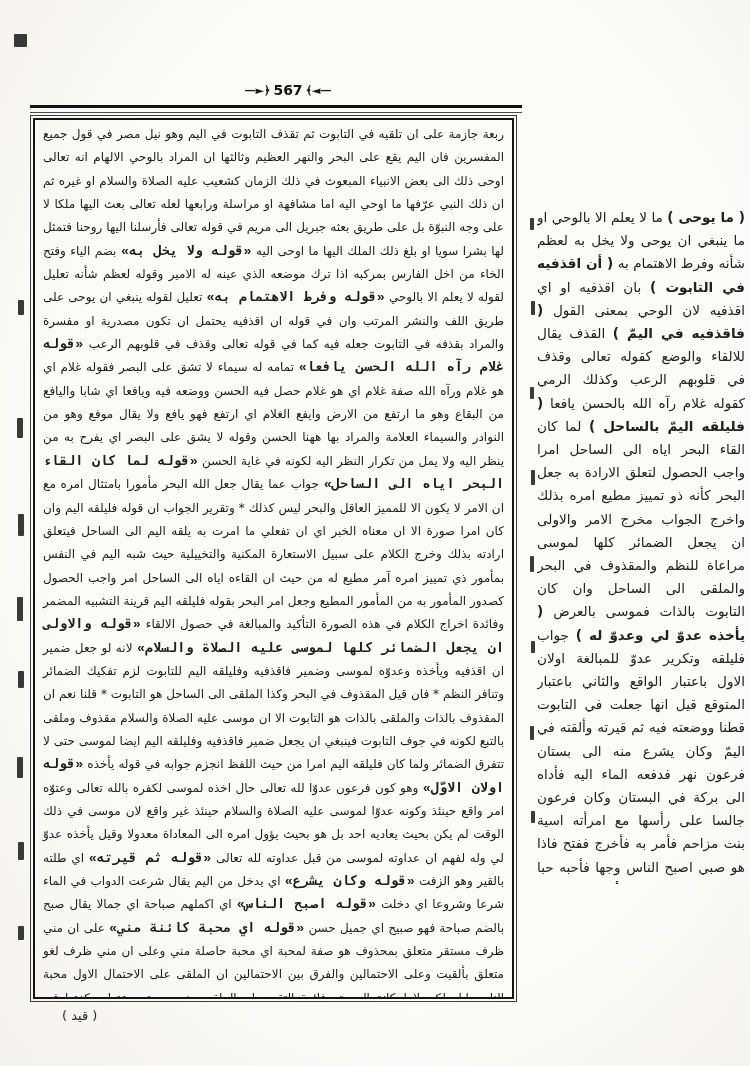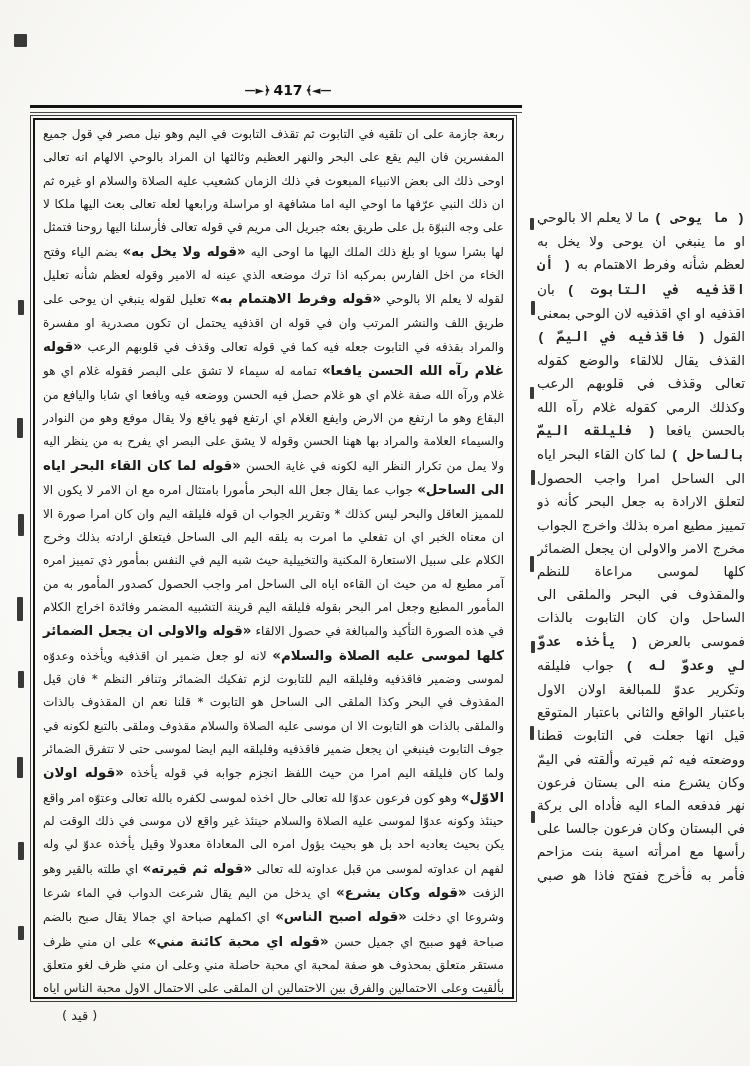--- a/index.html
+++ b/index.html
@@ -29,43 +29,43 @@
   .main-box-inner {
     position:absolute; top:2px; left:2px; right:2px; bottom:2px;
     border:2px solid #141414; padding:3px 8px; overflow:hidden; box-sizing:border-box;
   }
   .main-text {
     direction:rtl; text-align:justify; text-justify:inter-word;
     font-size:12px; line-height:23.35px; color:#1c1c1c;
     font-family:"DejaVu Sans", sans-serif;
   }
   .s-p { font-weight:400; }
-  .s-q { font-weight:700; font-size:13.4px; }
+  .s-q { font-weight:700; font-size:13.4px;font-family:Liberation Mono, monospace; }
   
   .margin-col {
     position:absolute; left:537px; top:206px; width:208px; height:678px;
     direction:rtl; text-align:justify; text-justify:inter-word;
     font-size:13.6px; line-height:23.2px; color:#222; overflow:hidden;
   }
-  .s-lemma { font-weight:700;font-family:Liberation Mono, monospace; }
+  .s-lemma { font-weight:700; }
   
   .catchword {
     position:absolute; left:62px; top:1008px; font-size:13px; color:#2a2a2a; direction:rtl;text-align:center;
   }
   
   .artifact { position:absolute; background:#181818; border-radius:1px; opacity:.85; }
 </style>
 </head>
 <body>
 
 <div class="page">
 
   <div class="pagenum-row">
     <span class="orn">—◄﴾</span>
-    <span>417</span>
+    <span>567</span>
     <span class="orn">﴿►—</span>
   </div>
 
   <div class="top-rule"></div>
 
   <div class="main-box">
     <div class="main-box-inner">
       <div class="main-text"><span class="s-p">ربعة جازمة على ان تلقيه في التابوت ثم تقذف التابوت في اليم وهو نيل مصر في قول جميع المفسرين فان اليم يقع على البحر والنهر العظيم وثالثها ان المراد بالوحي الالهام انه تعالى اوحى ذلك الى بعض الانبياء المبعوث في ذلك الزمان كشعيب عليه الصلاة والسلام او غيره ثم ان ذلك النبي عرّفها ما اوحي اليه اما مشافهة او مراسلة ورابعها لعله تعالى بعث اليها ملكا لا على وجه النبوّة بل على طريق بعثه جبريل الى مريم في قوله تعالى فأرسلنا اليها روحنا فتمثل لها بشرا سويا او بلغ ذلك الملك اليها ما اوحى اليه</span> <span class="s-q">«قوله ولا يخل به»</span> <span class="s-p">بضم الياء وفتح الخاء من اخل الفارس بمركبه اذا ترك موضعه الذي عينه له الامير وقوله لعظم شأنه تعليل لقوله لا يعلم الا بالوحي</span> <span class="s-q">«قوله وفرط الاهتمام به»</span> <span class="s-p">تعليل لقوله ينبغي ان يوحى على طريق اللف والنشر المرتب وان في قوله ان اقذفيه يحتمل ان تكون مصدرية او مفسرة والمراد بقذفه في التابوت جعله فيه كما في قوله تعالى وقذف في قلوبهم الرعب</span> <span class="s-q">«قوله غلام رآه الله الحسن يافعا»</span> <span class="s-p">تمامه له سيماء لا تشق على البصر فقوله غلام اي هو غلام ورآه الله صفة غلام اي هو غلام حصل فيه الحسن ووضعه فيه ويافعا اي شابا واليافع من البقاع وهو ما ارتفع من الارض وايفع الغلام اي ارتفع فهو يافع ولا يقال موفع وهو من النوادر والسيماء العلامة والمراد بها ههنا الحسن وقوله لا يشق على البصر اي يفرح به من ينظر اليه ولا يمل من تكرار النظر اليه لكونه في غاية الحسن</span> <span class="s-q">«قوله لما كان القاء البحر اياه الى الساحل»</span> <span class="s-p">جواب عما يقال جعل الله البحر مأمورا بامتثال امره مع ان الامر لا يكون الا للمميز العاقل والبحر ليس كذلك * وتقرير الجواب ان قوله فليلقه اليم وان كان امرا صورة الا ان معناه الخبر اي ان تفعلي ما امرت به يلقه اليم الى الساحل فيتعلق ارادته بذلك وخرج الكلام على سبيل الاستعارة المكنية والتخييلية حيث شبه اليم في النفس بمأمور ذي تمييز امره آمر مطيع له من حيث ان القاءه اياه الى الساحل امر واجب الحصول كصدور المأمور به من المأمور المطيع وجعل امر البحر بقوله فليلقه اليم قرينة التشبيه المضمر وفائدة اخراج الكلام في هذه الصورة التأكيد والمبالغة في حصول الالقاء</span> <span class="s-q">«قوله والاولى ان يجعل الضمائر كلها لموسى عليه الصلاة والسلام»</span> <span class="s-p">لانه لو جعل ضمير ان اقذفيه ويأخذه وعدوّه لموسى وضمير فاقذفيه وفليلقه اليم للتابوت لزم تفكيك الضمائر وتنافر النظم * فان قيل المقذوف في البحر وكذا الملقى الى الساحل هو التابوت * قلنا نعم ان المقذوف بالذات والملقى بالذات هو التابوت الا ان موسى عليه الصلاة والسلام مقذوف وملقى بالتبع لكونه في جوف التابوت فينبغي ان يجعل ضمير فاقذفيه وفليلقه اليم ايضا لموسى حتى لا تتفرق الضمائر ولما كان فليلقه اليم امرا من حيث اللفظ انجزم جوابه في قوله يأخذه</span> <span class="s-q">«قوله اولان الاوّل»</span> <span class="s-p">وهو كون فرعون عدوّا لله تعالى حال اخذه لموسى لكفره بالله تعالى وعتوّه امر واقع حينئذ وكونه عدوّا لموسى عليه الصلاة والسلام حينئذ غير واقع لان موسى في ذلك الوقت لم يكن بحيث يعاديه احد بل هو بحيث يؤول امره الى المعاداة معدولا وقيل يأخذه عدوّ لي وله لفهم ان عداوته لموسى من قبل عداوته لله تعالى</span> <span class="s-q">«قوله ثم قيرته»</span> <span class="s-p">اي طلته بالقير وهو الزفت</span> <span class="s-q">«قوله وكان يشرع»</span> <span class="s-p">اي يدخل من اليم يقال شرعت الدواب في الماء شرعا وشروعا اي دخلت</span> <span class="s-q">«قوله اصبح الناس»</span> <span class="s-p">اي اكملهم صباحة اي جمالا يقال صبح بالضم صباحة فهو صبيح اي جميل حسن</span> <span class="s-q">«قوله اي محبة كائنة مني»</span> <span class="s-p">على ان مني ظرف مستقر متعلق بمحذوف هو صفة لمحبة اي محبة حاصلة مني وعلى ان مني ظرف لغو متعلق بألقيت وعلى الاحتمالين والفرق بين الاحتمالين ان الملقى على الاحتمال الاول محبة الناس اياه لكن لا لمكانة المحبة وفائدة التقدير ان الملقى مني محبة زرعتها وركزتها في القلوب وصفها بقوله كائنة مني فلذلك احبه كل من ابصره وعلى الاحتمال الثاني يكون الملقى بالذات هو محبة الله تعالى واما محبة الناس اياه فانما نشأت وتفرعت عن محبته تعالى اياه والمشار اليه بقوله اي احببتك ومن احبه الله تعالى احبته القلوب وقد روي عن ابي هريرة رضي الله عنه ان رسول الله صلى الله عليه وسلم قال اذا احب الله العبد نادى جبريل ان الله يحب فلانا فأحبوه فيحبه اهل السماء ثم يوضع له القبول في الارض</span>   </div>
     </div>
   </div>

